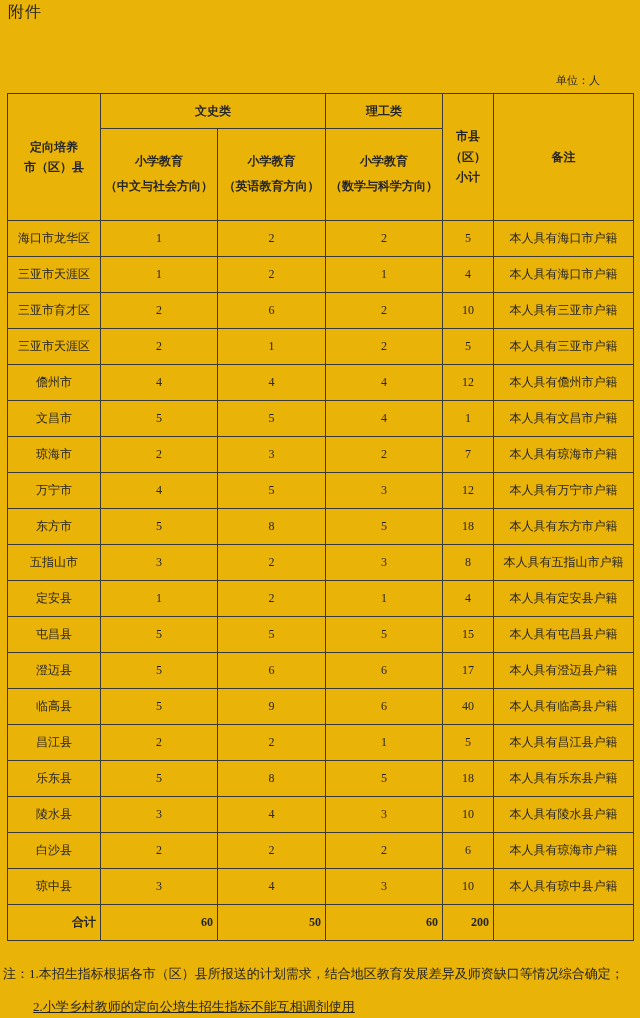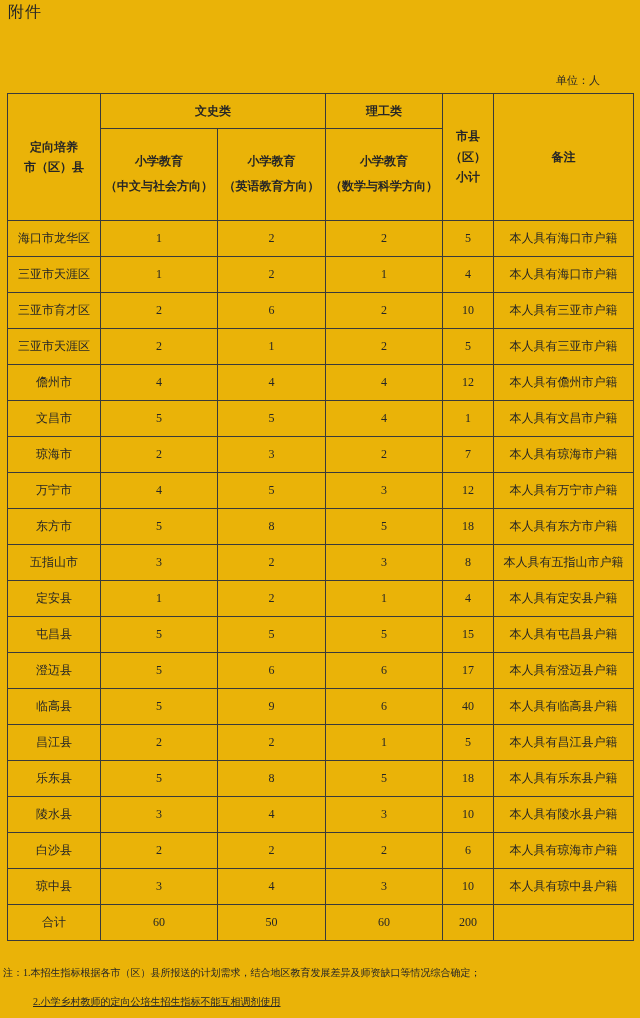--- a/index.html
+++ b/index.html
@@ -66,27 +66,27 @@
   tr.header-sub   { height: 92px; }
   thead th { font-weight: bold; margin-left: 48px; }
   tbody tr { height: 36px; }
   .hline {
     display: block;
     line-height: 1.7;
   }
   .sub-top { display: block; margin-bottom: 9px; line-height: 1.3; }
   .sub-bot { display: block; line-height: 1.45; }
   td.remark-cell { font-size: 12px; padding: 1px 2px; }
-  tr.total-row td { font-weight: normal; }
+  tr.total-row td { font-weight: bold; text-align: right; }
   .notes {
     position: absolute;
     top: 966px;
     left: 3px;
     right: 3px;
-    font-size: 10px;
+    font-size: 13px;
   }
   .notes p {
     margin: 0;
     line-height: 1.3;
   }
   .notes p.note-second {
     margin-top: 16px;
     padding-left: 30px;
     text-decoration: underline;
   }

